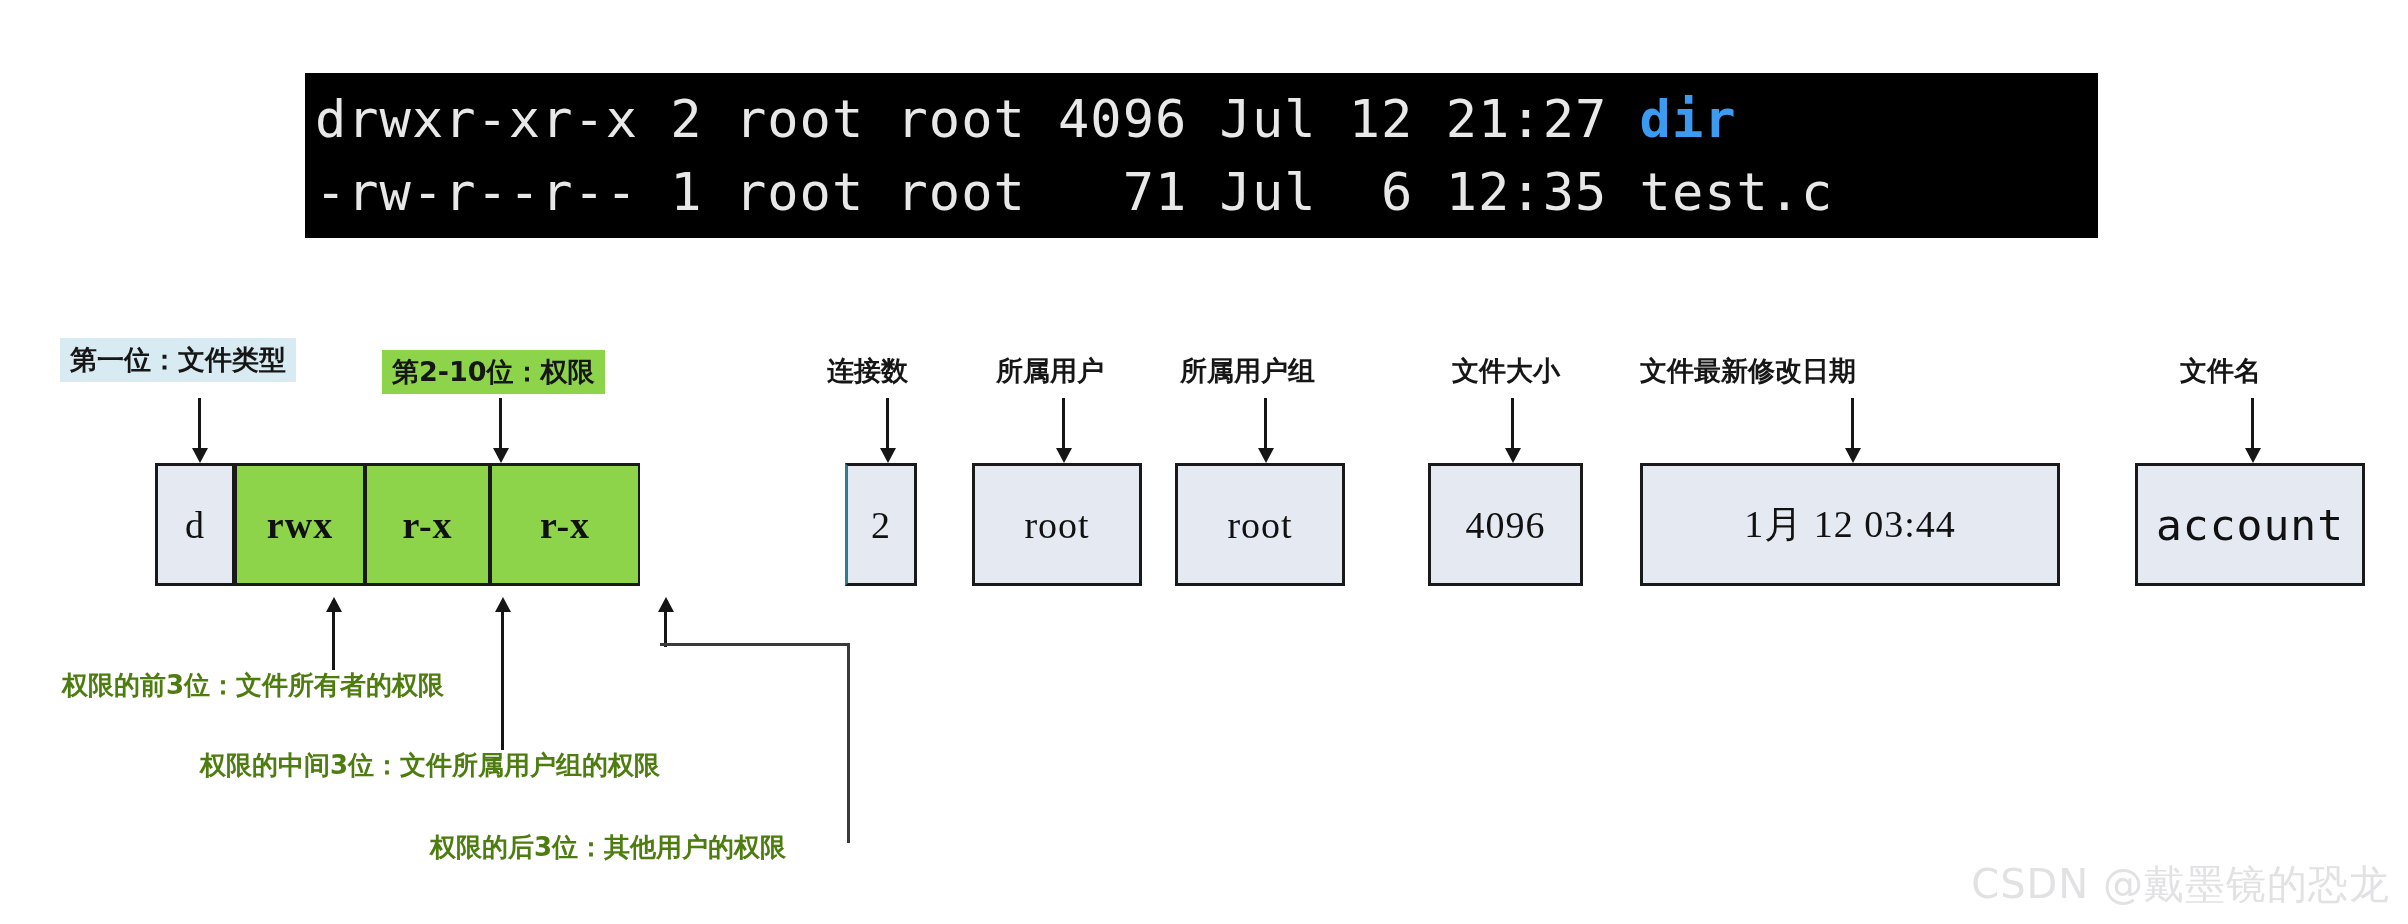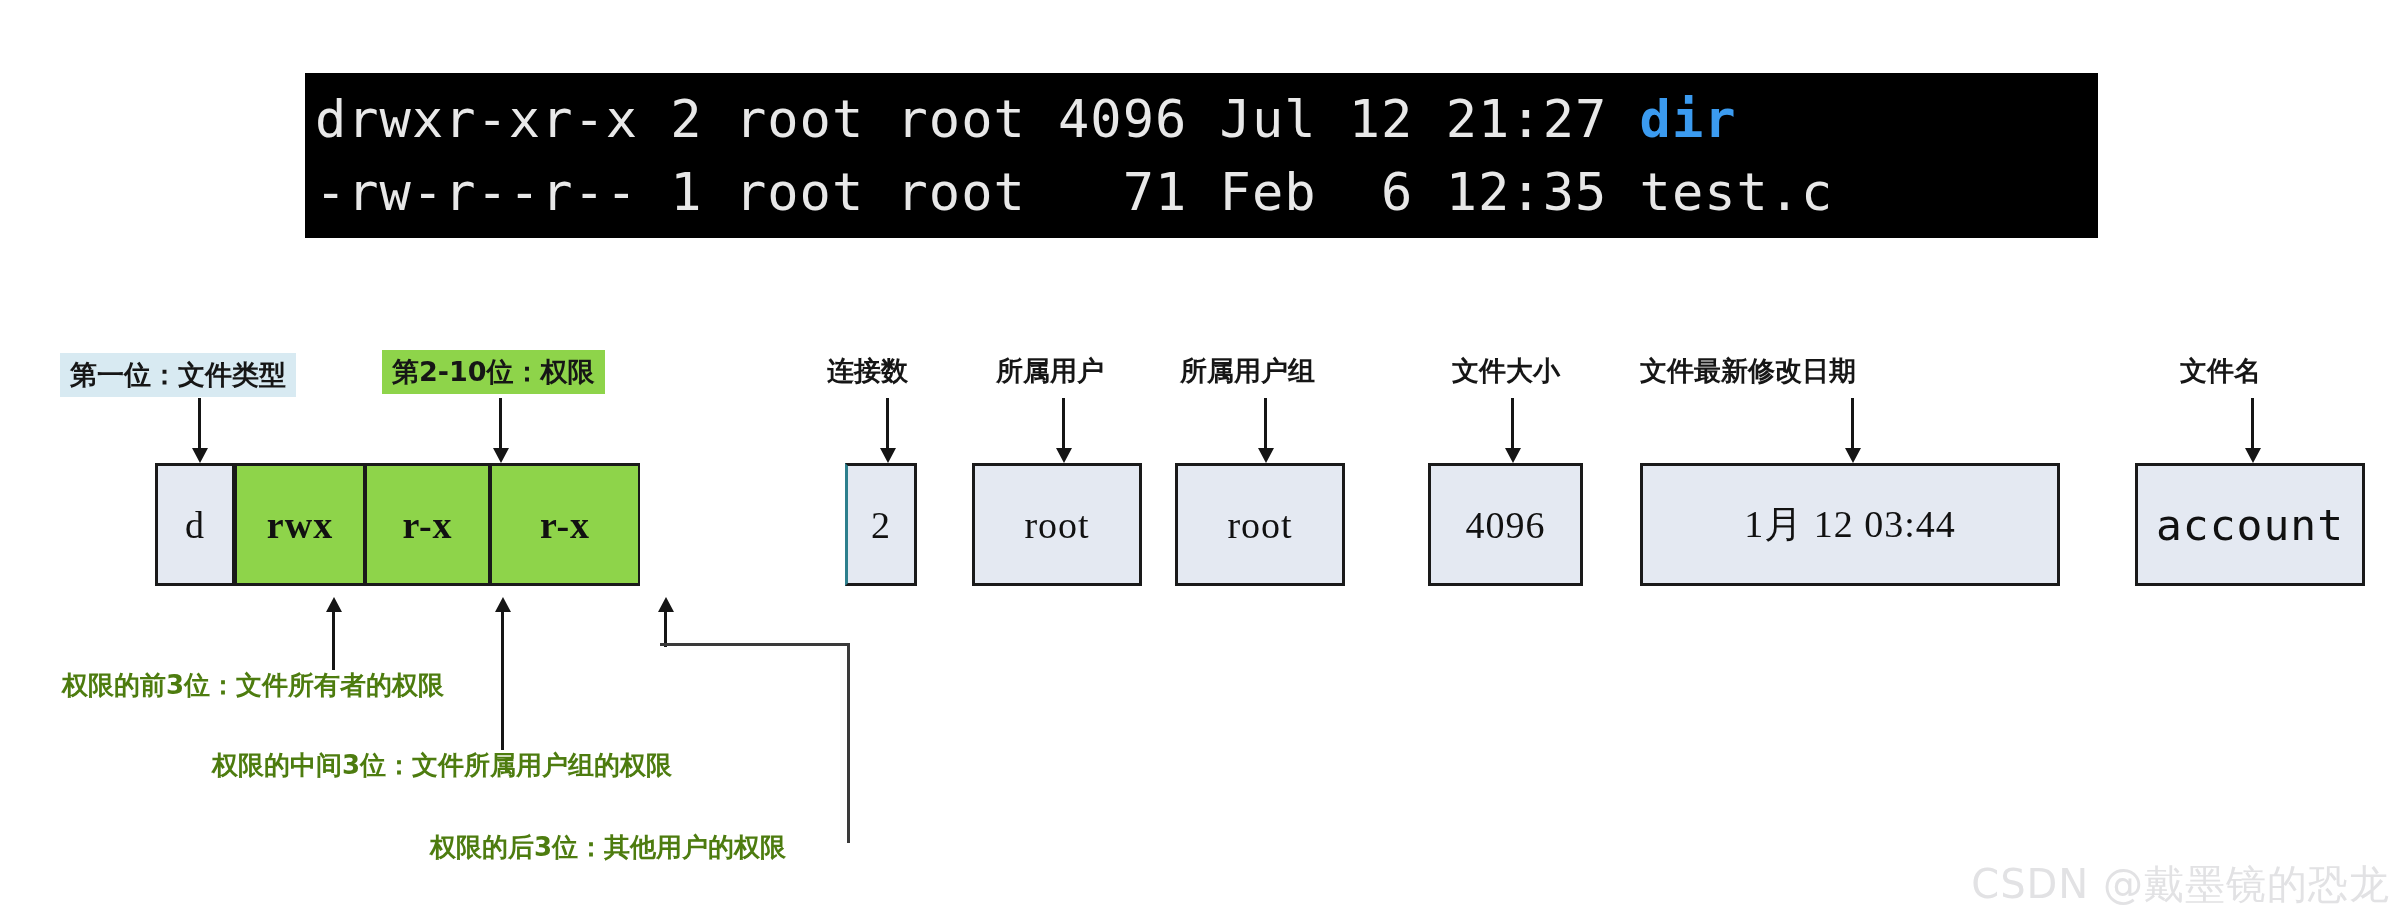--- a/index.html
+++ b/index.html
@@ -139,24 +139,24 @@
     color: #e2e2e4;
     white-space: nowrap;
     letter-spacing: 1px;
   }
 </style>
 </head>
 <body>
 
 <div id="terminal">
   <div class="term-line"><span>drwxr-xr-x 2 root root 4096 Jul 12 21:27 </span><span class="term-dir">dir</span></div>
-  <div class="term-line">-rw-r--r-- 1 root root   71 Feb  6 12:35 test.c</div>
-</div>
-
-<div class="col-label hl-blue" style="left:60px;  top:353px;">第一位：文件类型</div>
+  <div class="term-line">-rw-r--r-- 1 root root   71 Jul  6 12:35 test.c</div>
+</div>
+
+<div class="col-label hl-blue" style="left:60px;  top:338px;">第一位：文件类型</div>
 <div class="col-label hl-green" style="left:382px; top:350px;">第2-10位：权限</div>
 <div class="col-label" style="left:827px; top:353px;">连接数</div>
 <div class="col-label" style="left:996px; top:353px;">所属用户</div>
 <div class="col-label" style="left:1180px;top:353px;">所属用户组</div>
 <div class="col-label" style="left:1452px;top:353px;">文件大小</div>
 <div class="col-label" style="left:1640px;top:353px;">文件最新修改日期</div>
 <div class="col-label" style="left:2180px;top:353px;">文件名</div>
 
 <div class="down-arrow" style="left:192px; top:398px; height:65px;">
   <div class="shaft" style="height:50px;"></div>
@@ -206,21 +206,21 @@
 <div class="up-arrow" style="left:326px; top:597px; height:73px;">
   <div class="head"></div>
     <div class="shaft" style="height:60px;"></div>
 </div>
 <div class="annot" style="left:62px; top:668px;">权限的前3位：文件所有者的权限</div>
 
 <div class="up-arrow" style="left:495px; top:597px; height:153px;">
   <div class="head"></div>
     <div class="shaft" style="height:140px;"></div>
 </div>
-<div class="annot" style="left:200px; top:748px;margin-left:12px;">权限的中间3位：文件所属用户组的权限</div>
+<div class="annot" style="left:200px; top:748px;">权限的中间3位：文件所属用户组的权限</div>
 
 <div class="up-arrow" style="left:658px; top:597px; height:50px;">
   <div class="head"></div>
     <div class="shaft" style="height:37px;"></div>
 </div>
 <div class="elbow-seg" style="left:660px; top:643px; width:190px; height:3px;"></div>
 <div class="elbow-seg" style="left:847px; top:643px; width:3px;  height:200px;"></div>
 <div class="annot" style="left:430px; top:830px;">权限的后3位：其他用户的权限</div>
 
 <div id="watermark">CSDN @戴墨镜的恐龙</div>

